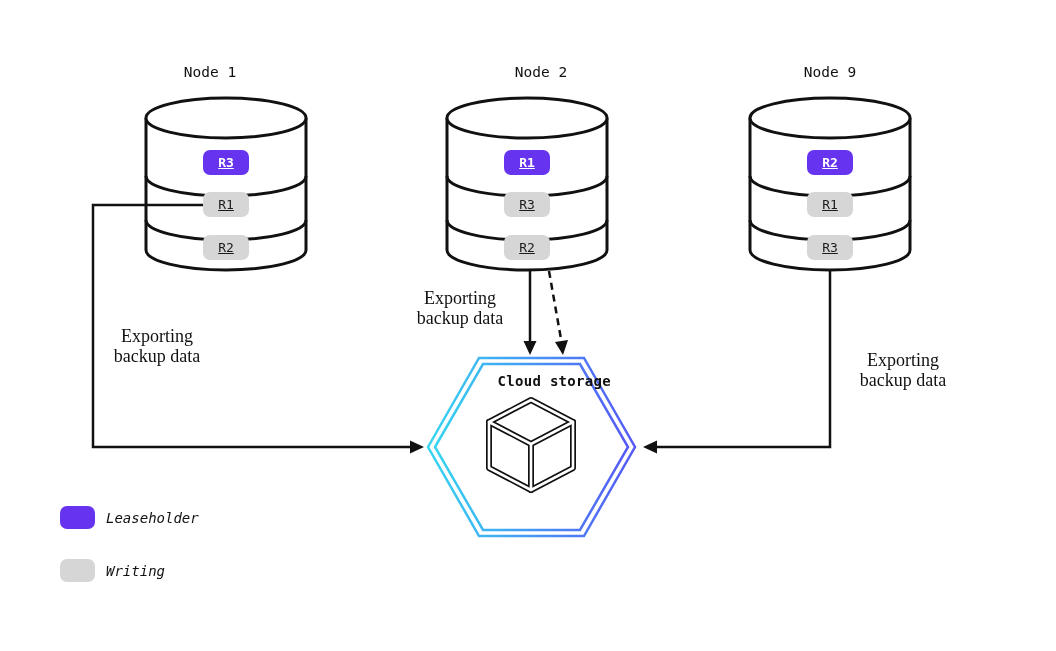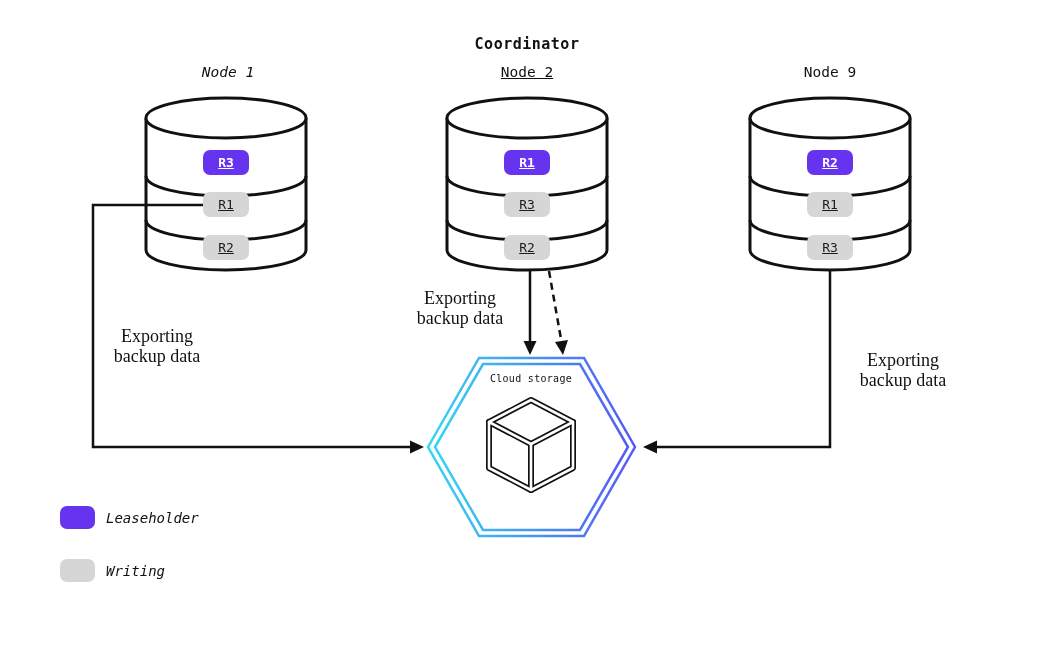--- a/index.html
+++ b/index.html
@@ -6,21 +6,21 @@
   .canvas {
     position:relative; width:1056px; height:651px; background:#ffffff;
     font-family:"DejaVu Sans Mono","Liberation Mono",monospace; color:#111;
     overflow:hidden;
   }
   .layer { position:absolute; left:0; top:0; }
   .txt { position:absolute; white-space:pre-line; }
   .title { font-weight:bold; font-size:15px; text-align:center; letter-spacing:.5px; }
   .node-label { font-size:14.5px; text-align:center; }
   .edge-label { font-size:18px; line-height:20px; text-align:center;font-family:Liberation Serif, serif; }
-  .cloud-label { font-size:10px; font-weight:normal; text-align:center; letter-spacing:.3px; }
+  .cloud-label { font-size:14px; font-weight:bold; text-align:right; letter-spacing:.3px; }
   .legend-label { font-size:14px;font-style:italic; }
   .badge {
     position:absolute; width:46px; height:25px; border-radius:7px;
     display:flex; align-items:center; justify-content:center; font-size:13px;
     box-sizing:border-box;
     text-decoration:underline;
   }
   .badge.leaseholder { background:var(--leaseholder_fill,#6633EE); color:#fff; font-weight:bold; }
   .badge.replica { background:var(--replica_fill,#D6D6D6); color:#1c1c1c; }
   .swatch { position:absolute; width:35px; height:23px; border-radius:7px; }
@@ -97,24 +97,23 @@
         <path d="M531 444 V490"></path>
       </g>
       <g stroke="#fff" stroke-width="2.6" fill="none" stroke-linejoin="round" stroke-linecap="round">
         <path d="M531 400 L573 422 L531 444 L489 422 Z"></path>
         <path d="M489 422 V468 L531 490 L573 468 V422"></path>
         <path d="M531 444 V490"></path>
       </g>
     </g>
   </svg>
 
-  <div class="txt title" style="left:427px; top:35px; width:200px;">Coordinator</div>
 
-  <div class="txt node-label" style="left:148px; top:64px; width:160px;font-style:italic;">Node 1</div>
-  <div class="txt node-label" style="left:447px; top:64px; width:160px;text-decoration:underline;">Node 2</div>
+  <div class="txt node-label" style="left:130px; top:64px; width:160px;">Node 1</div>
+  <div class="txt node-label" style="left:461px; top:64px; width:160px;">Node 2</div>
   <div class="txt node-label" style="left:750px; top:64px; width:160px;">Node 9</div>
 
   <div class="badge leaseholder" style="left:203px; top:150px;">R3</div>
   <div class="badge replica" style="left:203px; top:192px;">R1</div>
   <div class="badge replica" style="left:203px; top:235px;">R2</div>
 
   <div class="badge leaseholder" style="left:504px; top:150px;">R1</div>
   <div class="badge replica" style="left:504px; top:192px;">R3</div>
   <div class="badge replica" style="left:504px; top:235px;">R2</div>
 

